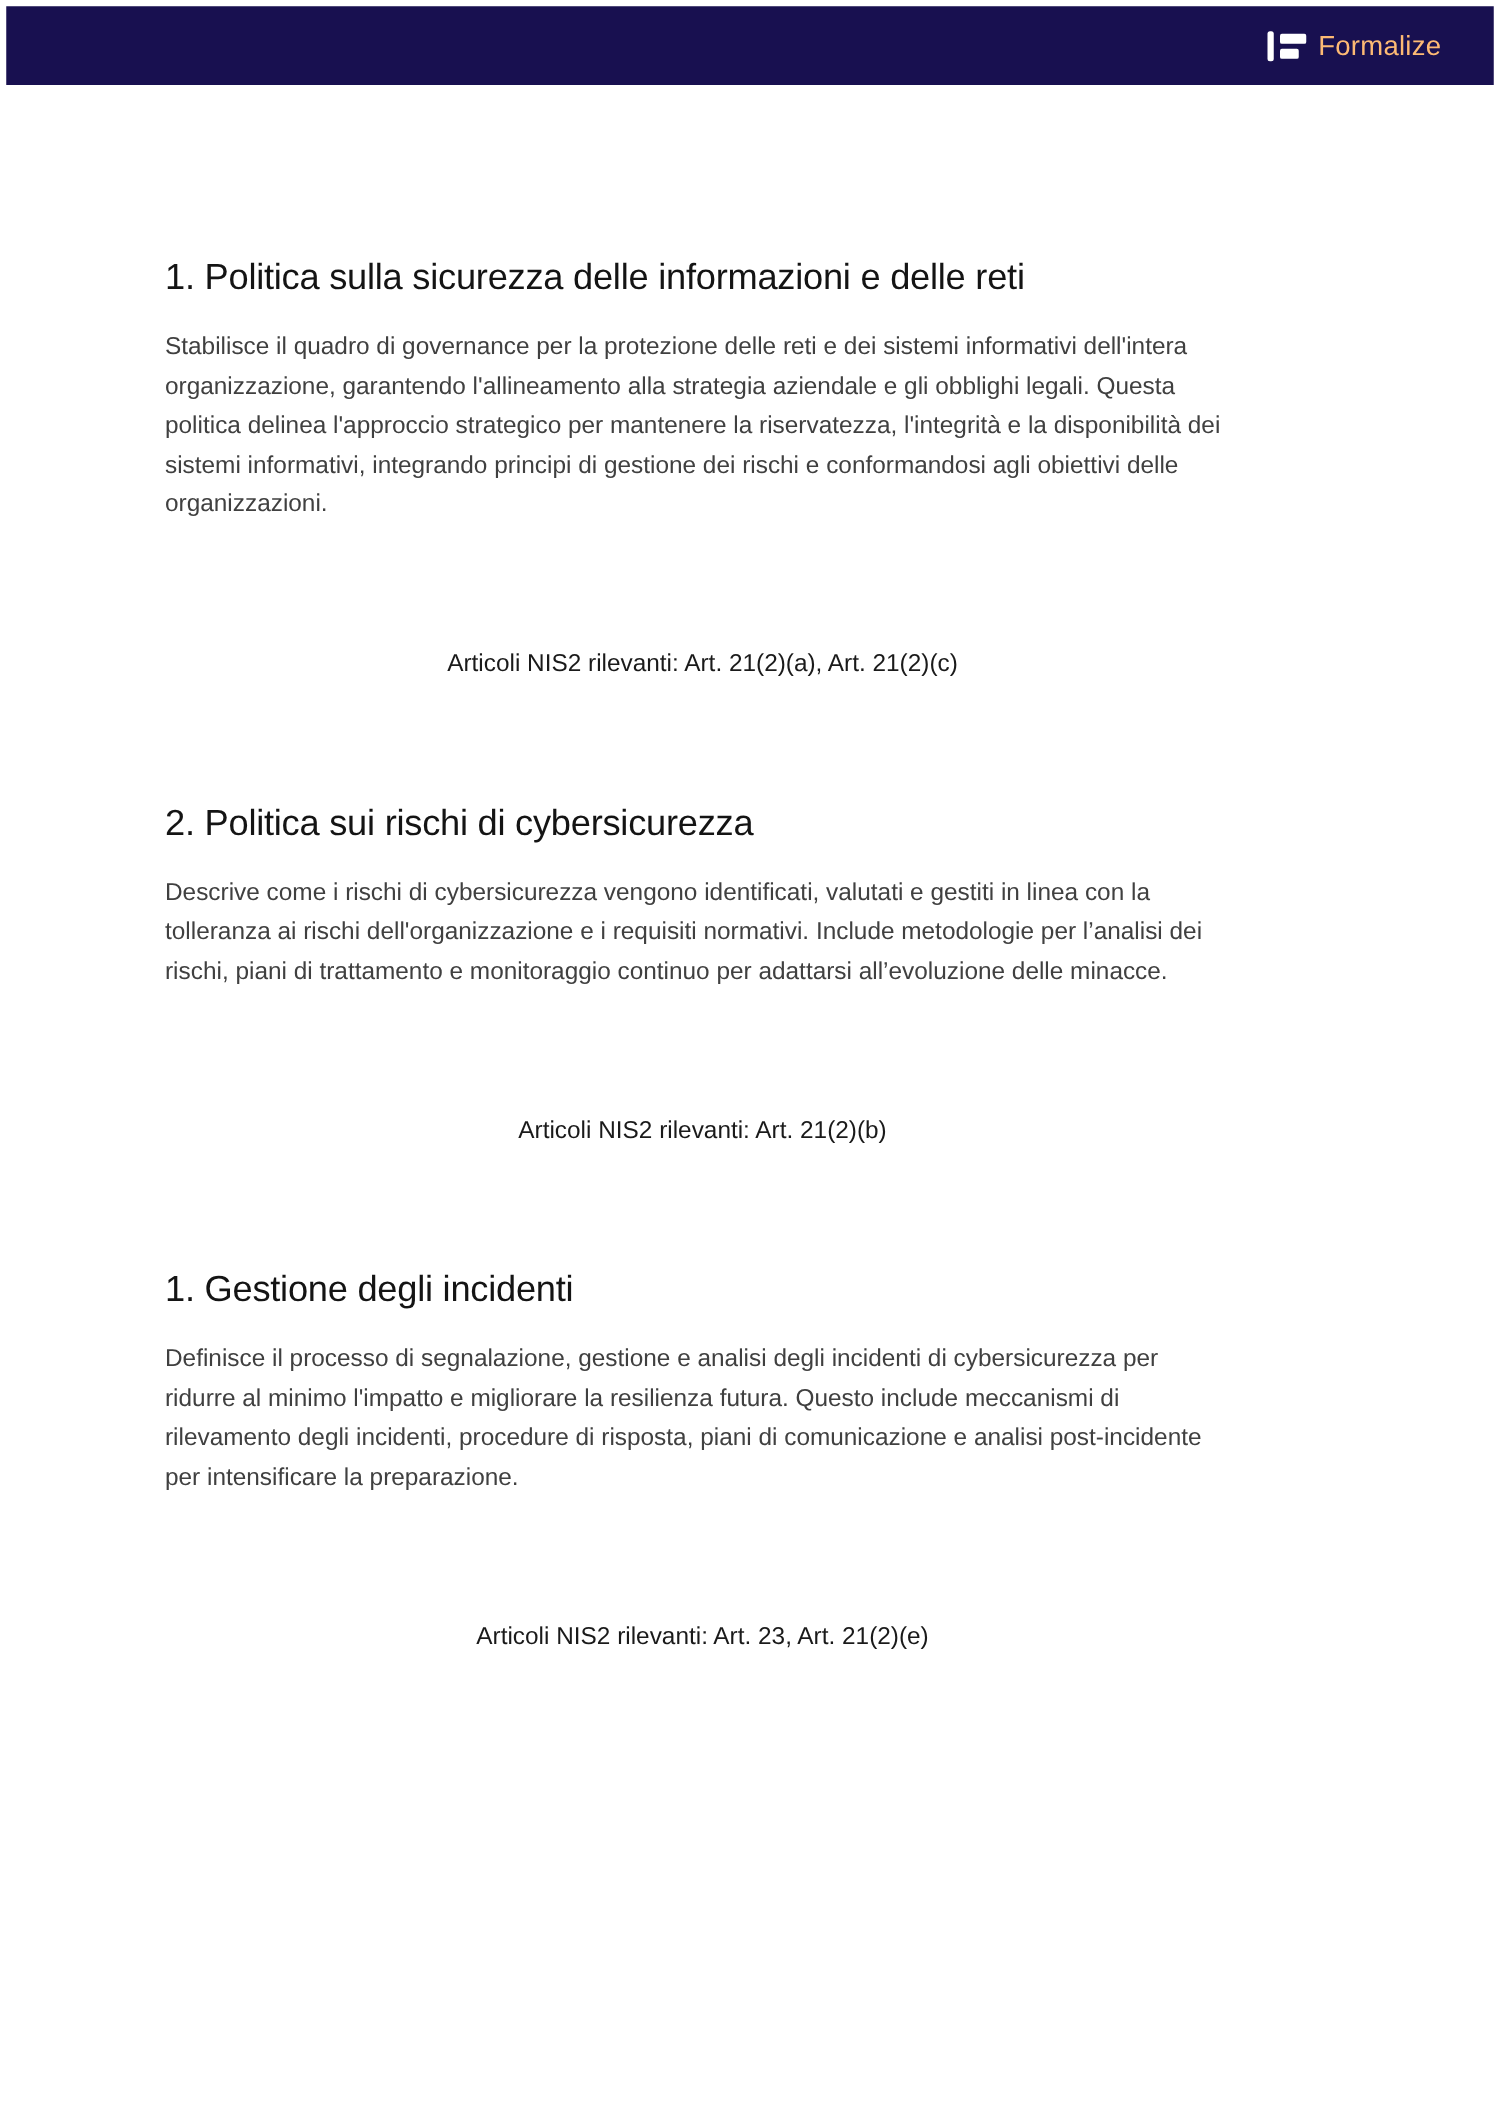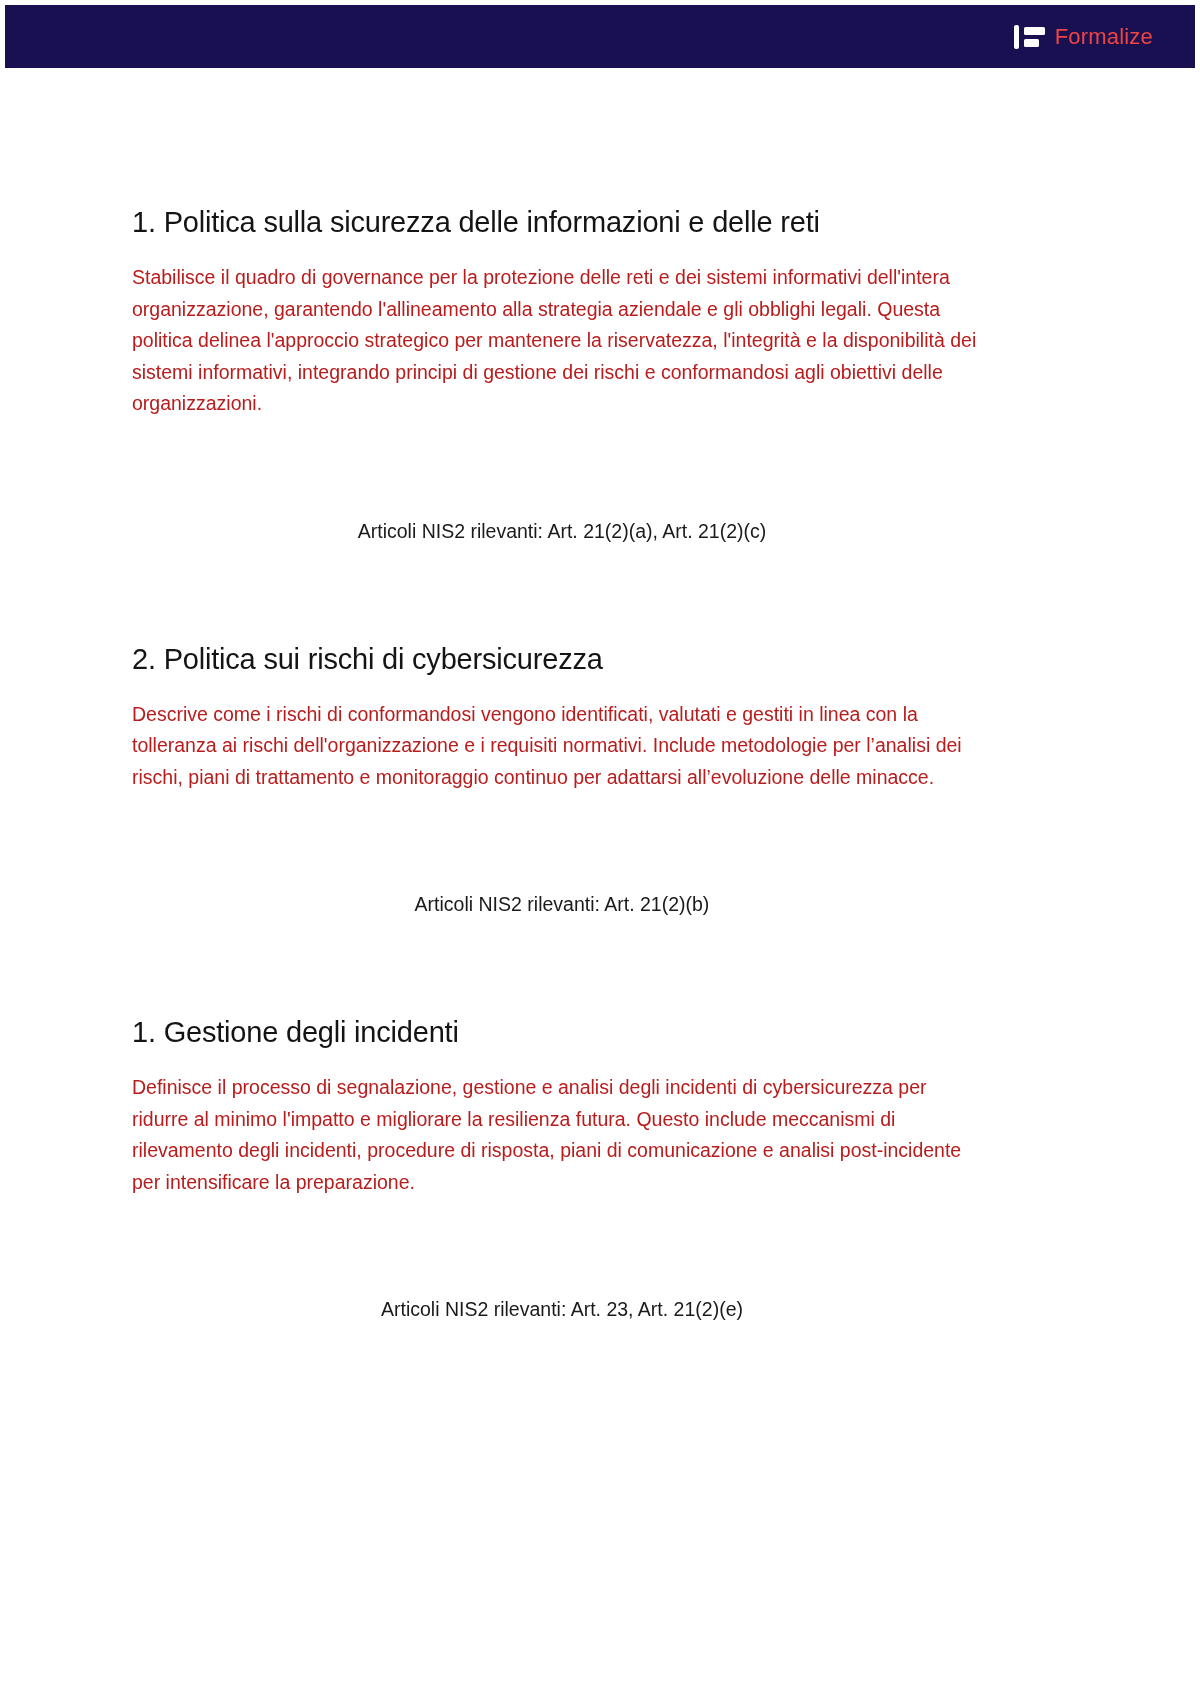--- a/index.html
+++ b/index.html
@@ -53,21 +53,21 @@
     gap: 4px;
   }
   .logo-mark .bar-h {
     height: 8px;
     background: #ffffff;
     border-radius: 1.5px;
   }
   .logo-mark .bar-h1 { width: 21px; }
   .logo-mark .bar-h2 { width: 15px; }
   .brand-name {
-    color: #ef4444;
+    color: #fdba74;
     font-size: 22px;
     font-weight: 500;
     letter-spacing: 0.2px;
   }
   
   .content {
     padding: 136px 0 0 127px;
     max-width: 860px;
     box-sizing: content-box;
   }
@@ -76,21 +76,21 @@
     line-height: 36px;
     font-weight: 500;
     letter-spacing: -0.2px;
     color: #141414;
     margin: 0 0 22px 0;
   }
   .policy-section .desc {
     font-size: 19.5px;
     line-height: 31.5px;
     font-weight: 400;
-    color: #b91c1c;
+    color: #404040;
     margin: 0;
     max-width: 845px;
   }
   .policy-section .articles {
     font-size: 19.5px;
     line-height: 31px;
     font-weight: 400;
     color: #1a1a1a;
     margin: 96px 0 94px 0;
     text-align: center;
@@ -120,21 +120,21 @@
   <main class="content">
 
     <section class="policy-section">
       <h2>1. Politica sulla sicurezza delle informazioni e delle reti</h2>
       <p class="desc">Stabilisce il quadro di governance per la protezione delle reti e dei sistemi informativi dell'intera organizzazione, garantendo l'allineamento alla strategia aziendale e gli obblighi legali. Questa politica delinea l'approccio strategico per mantenere la riservatezza, l'integrità e la disponibilità dei sistemi informativi, integrando principi di gestione dei rischi e conformandosi agli obiettivi delle organizzazioni.</p>
       <p class="articles">Articoli NIS2 rilevanti: Art. 21(2)(a), Art. 21(2)(c)</p>
     </section>
 
     <section class="policy-section">
       <h2>2. Politica sui rischi di cybersicurezza</h2>
-      <p class="desc">Descrive come i rischi di conformandosi vengono identificati, valutati e gestiti in linea con la tolleranza ai rischi dell'organizzazione e i requisiti normativi. Include metodologie per l’analisi dei rischi, piani di trattamento e monitoraggio continuo per adattarsi all’evoluzione delle minacce.</p>
+      <p class="desc">Descrive come i rischi di cybersicurezza vengono identificati, valutati e gestiti in linea con la tolleranza ai rischi dell'organizzazione e i requisiti normativi. Include metodologie per l’analisi dei rischi, piani di trattamento e monitoraggio continuo per adattarsi all’evoluzione delle minacce.</p>
       <p class="articles">Articoli NIS2 rilevanti: Art. 21(2)(b)</p>
     </section>
 
     <section class="policy-section">
       <h2>1. Gestione degli incidenti</h2>
       <p class="desc">Definisce il processo di segnalazione, gestione e analisi degli incidenti di cybersicurezza per ridurre al minimo l'impatto e migliorare la resilienza futura. Questo include meccanismi di rilevamento degli incidenti, procedure di risposta, piani di comunicazione e analisi post-incidente per intensificare la preparazione.</p>
       <p class="articles">Articoli NIS2 rilevanti: Art. 23, Art. 21(2)(e)</p>
     </section>
 
   </main>

